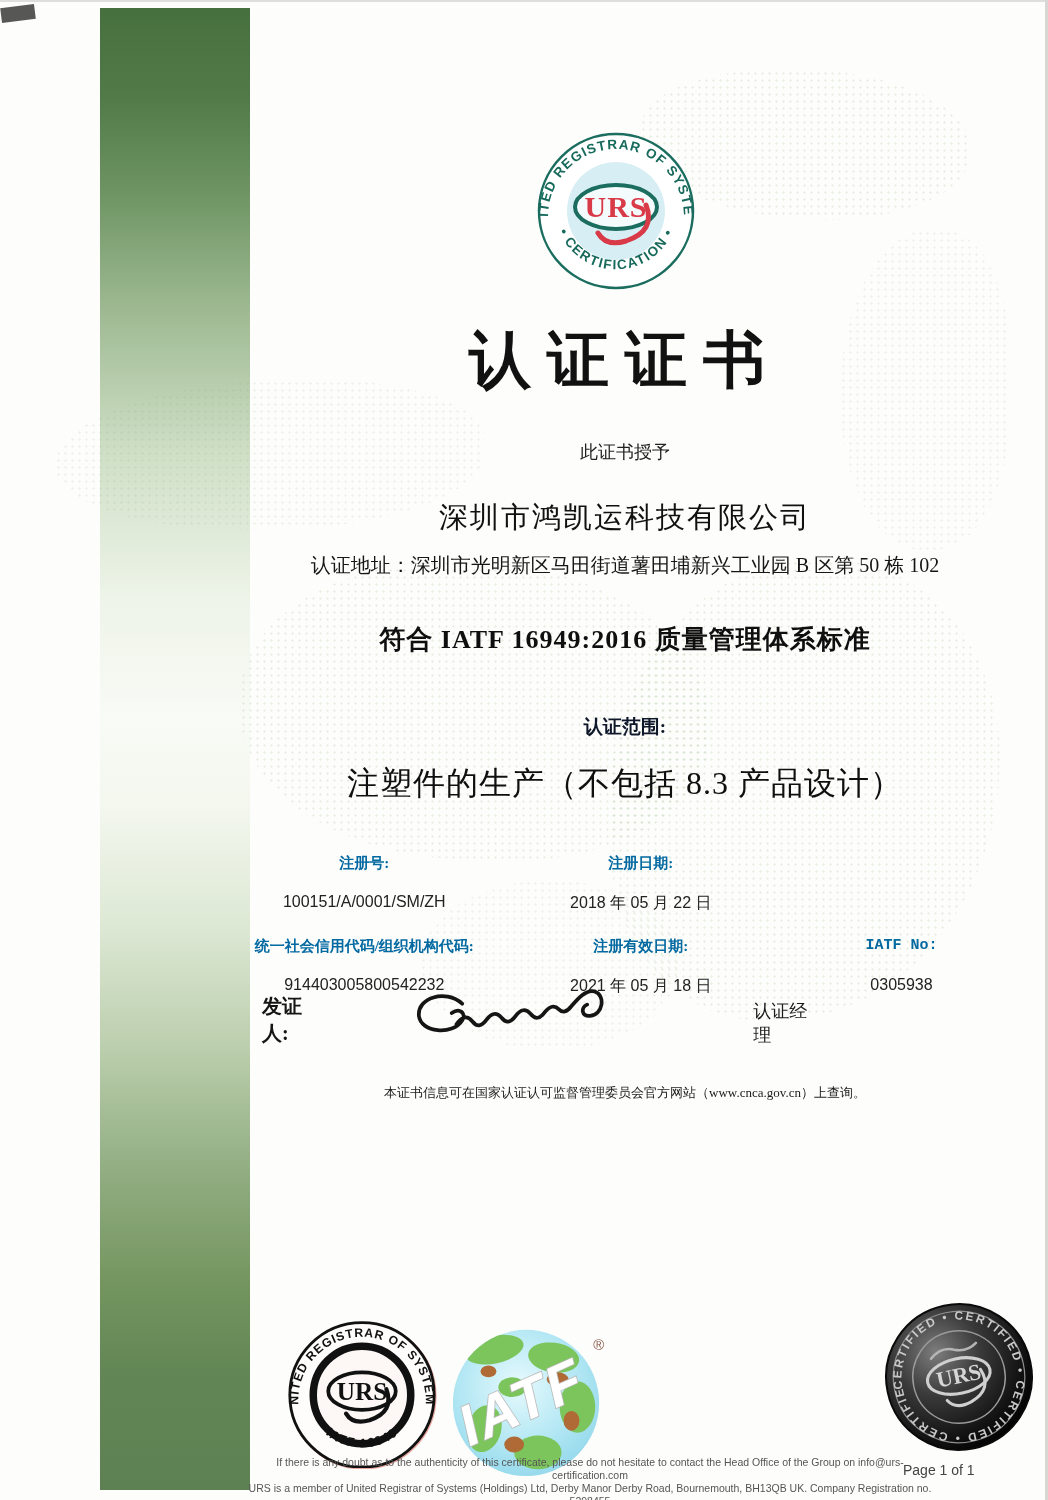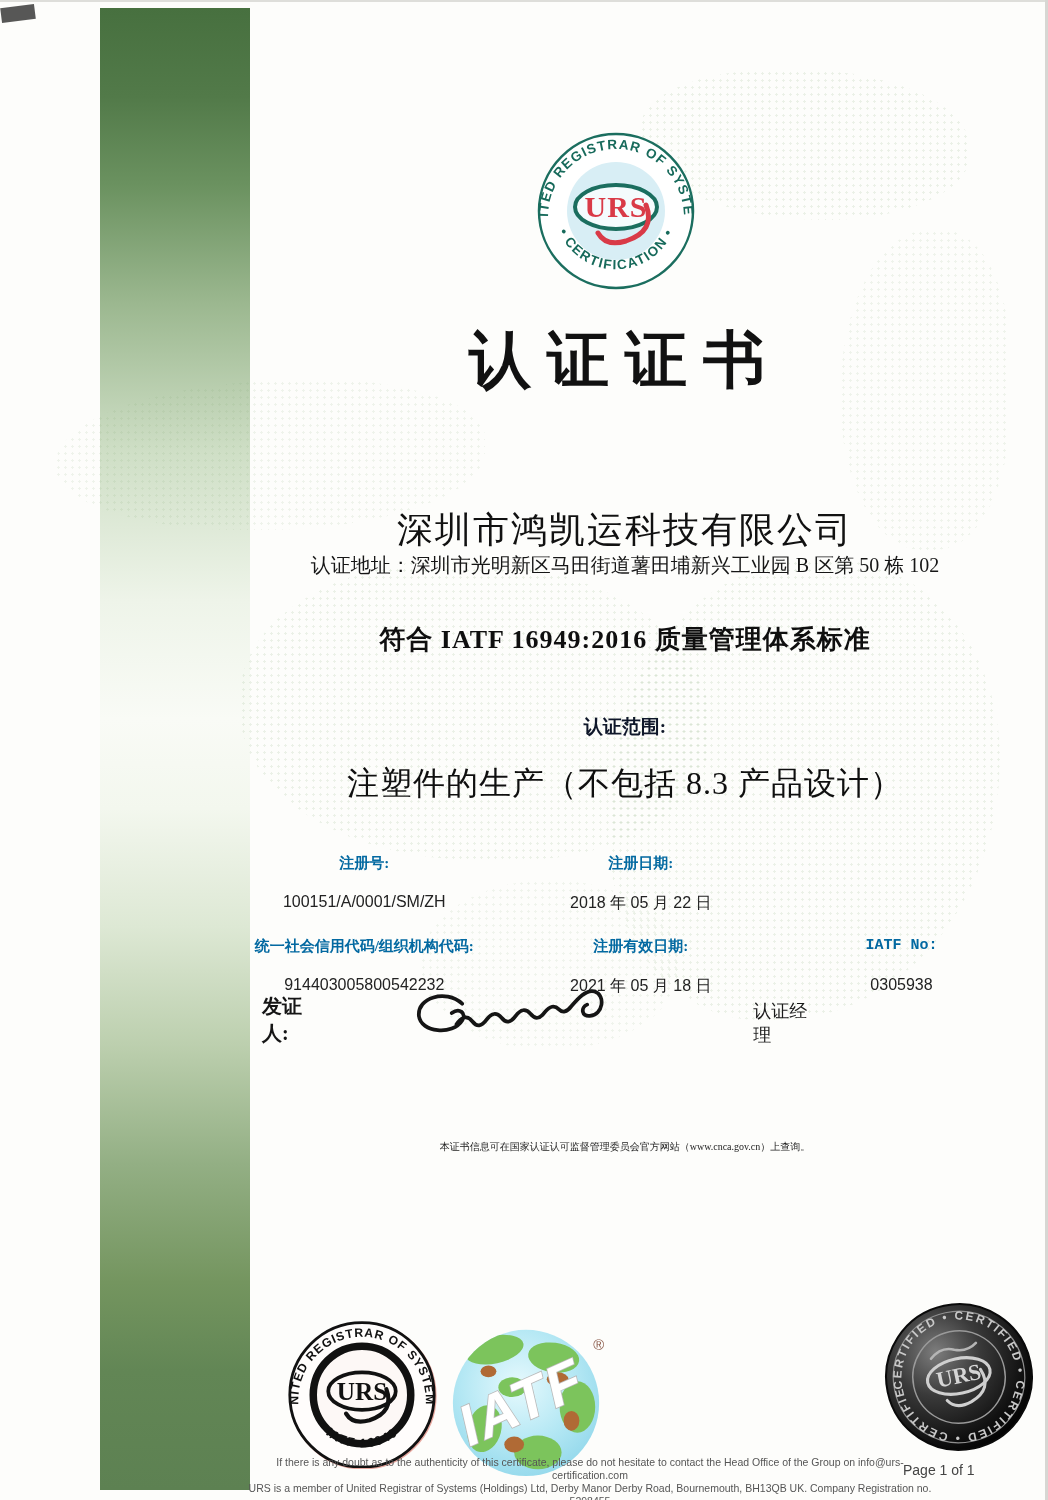--- a/index.html
+++ b/index.html
@@ -36,42 +36,42 @@
   .dm6{left:840px;top:230px;width:170px;height:320px;border-radius:60% 45% 50% 55%;opacity:.4;}
 
   .scan-mark{position:absolute;left:1px;top:6px;width:34px;height:15px;background:#3a3a38;transform:rotate(-7deg);opacity:.85;}
   .edge-right{position:absolute;right:0;top:0;width:3px;height:100%;background:#d7d7d3;}
   .edge-top{position:absolute;left:0;top:0;width:100%;height:2px;background:#dededa;}
 
   .centered{position:absolute;left:230px;width:790px;text-align:center;}
 
   .cert-title{top:318px;font-size:62px;font-weight:bold;letter-spacing:16px;color:#111;}
   .granted-to{top:440px;font-size:18px;color:#222;}
-  .company{top:498px;font-size:36px;color:#111;letter-spacing:2px;margin-top:8px;}
+  .company{top:498px;font-size:29px;color:#111;letter-spacing:2px;}
   .address{top:552px;font-size:20px;color:#161616;text-align:center;}
   .standard{top:622px;font-size:26px;font-weight:bold;color:#0f0f0f;letter-spacing:1px;}
   .scope-label{top:714px;font-size:19px;font-weight:bold;color:#0f172a;}
   .scope-text{top:762px;font-size:32px;color:#0f0f0f;letter-spacing:1px;}
 
   .reg-grid{
     position:absolute;left:230px;top:846px;width:790px;
     display:grid;grid-template-columns:34% 36% 30%;
     grid-row-gap:0;
   }
   .reg-cell{text-align:center;font-size:15px;}
   .reg-label{font-weight:bold;color:#0369a1;padding-top:8px;height:33px;}
   .reg-value{font-family:"Liberation Sans", sans-serif;font-size:16px;color:#222;padding-top:6px;height:36px;}
   .iatf-label{font-family:"Liberation Mono", monospace;font-weight:bold;}
 
   .sig-row{position:absolute;left:262px;top:981px;width:560px;display:flex;align-items:flex-end;gap:48px;}
   .sig-label{font-size:20px;font-weight:bold;color:#151515;margin-right:28px;}
   .sig-svg{width:236px;height:66px;}
   .sig-manager{font-size:18px;color:#1a1a1a;margin-left:78px;}
 
-  .query-line{top:1140px;font-size:10px;color:#1c1c1c;}
+  .query-line{top:1084px;font-size:13px;color:#1c1c1c;}
   .issuer-line{top:1150px;font-size:16.5px;color:#161616;}
 
   .seal-left{position:absolute;left:283px;top:1318px;width:158px;height:150px;
     filter:drop-shadow(1.6px 1.6px 0 rgba(205,60,45,.45));}
   .globe{position:absolute;left:443px;top:1318px;width:168px;height:168px;}
   .emboss{position:absolute;left:882px;top:1300px;width:154px;height:154px;transform:rotate(-12deg);}
 
   .fineprint{position:absolute;left:240px;top:1456px;width:700px;text-align:center;
     font-family:"Liberation Sans", sans-serif;font-size:10.5px;line-height:1.25;color:#555;}
   .pagenum{position:absolute;left:903px;top:1462px;font-family:Liberation Sans, sans-serif;
@@ -112,20 +112,21 @@
       <text font-family="Liberation Sans, sans-serif" font-size="13.5" font-weight="bold" fill="#176a5b" letter-spacing="1.5">
         <textPath href="#arcBot" startOffset="50%" text-anchor="middle">• CERTIFICATION •</textPath>
       </text>
       <ellipse cx="80" cy="78" rx="41" ry="22" fill="#f4fbfd" stroke="#1b6e5f" stroke-width="4"></ellipse>
       <path d="M 110,76 q 10,26 -20,36 q -20,6 -28,-8" fill="none" stroke="#d93a47" stroke-width="5" stroke-linecap="round"></path>
       <text x="80" y="88" text-anchor="middle" font-family="Liberation Serif, serif" font-size="30" font-weight="bold" fill="#d93a47" letter-spacing="1">URS</text>
     </svg>
   </div>
 
   <div class="centered cert-title">认证证书</div>
+  <div class="centered granted-to">此证书授予</div>
   <div class="centered company">深圳市鸿凯运科技有限公司</div>
   <div class="centered address">认证地址：深圳市光明新区马田街道薯田埔新兴工业园 B 区第 50 栋 102</div>
   <div class="centered standard">符合 IATF 16949:2016 质量管理体系标准</div>
   <div class="centered scope-label">认证范围:</div>
   <div class="centered scope-text">注塑件的生产（不包括 8.3 产品设计）</div>
 
   <div class="reg-grid">
     <div class="reg-cell reg-label">注册号:</div>
     <div class="reg-cell reg-label">注册日期:</div>
     <div class="reg-cell reg-label"></div>

